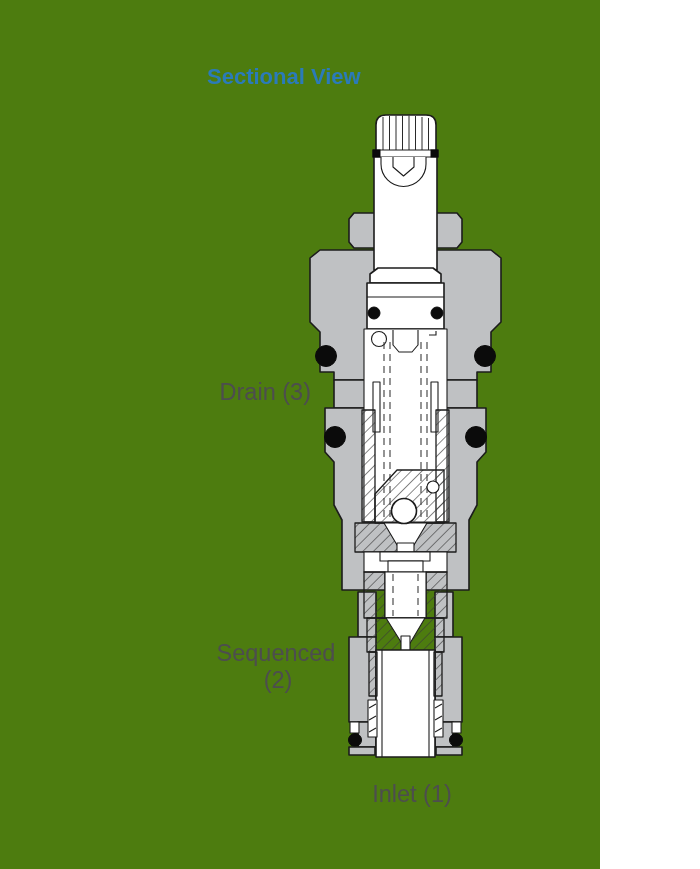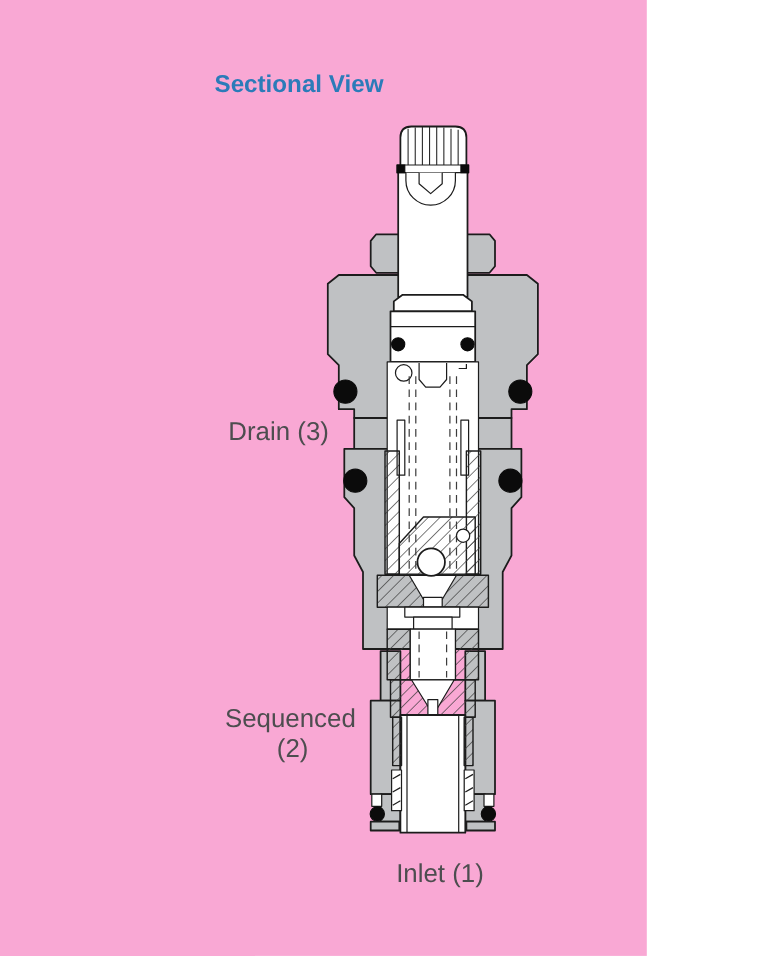--- a/index.html
+++ b/index.html
@@ -1,17 +1,17 @@
 <!DOCTYPE html>
 <html style="--accent: #2B7BB9; --label: #4D4D4F; --body_gray: #BFC1C3; --line: #1C1C1C; --hatch_line: #3A3A3A;"><head>
 <meta charset="utf-8">
 <style>
   html,body{margin:0;padding:0;background:#ffffff;}
-  #page{position:relative;width:588px;height:869px;background:#f9a8d4;overflow:hidden;
-        font-family:"Liberation Sans","DejaVu Sans",sans-serif;}
+  #page{position:relative;width:588px;height:869px;background:#4d7c0f;overflow:hidden;
+        font-family:"Liberation Sans","DejaVu Sans",sans-serif;padding-left:12px;}
   svg text{font-family:"Liberation Sans","DejaVu Sans",sans-serif;}
   .title-text{font-size:22px;font-weight:600;fill:var(--accent,#2B7BB9);}
   .port-label{font-size:23.5px;font-weight:400;fill:var(--label,#4D4D4F);}
   .gray{fill:var(--body_gray,#BFC1C3);stroke:var(--line,#1C1C1C);stroke-width:1.6;stroke-linejoin:round;}
   .white{fill:#ffffff;stroke:var(--line,#1C1C1C);stroke-width:1.6;stroke-linejoin:round;}
   .white-thin{fill:#ffffff;stroke:var(--line,#1C1C1C);stroke-width:1.1;stroke-linejoin:round;}
   .hatch{fill:url(#hatchPat);stroke:var(--line,#1C1C1C);stroke-width:1.3;stroke-linejoin:round;}
   .black{fill:#0b0b0b;stroke:#0b0b0b;}
   .dash{stroke:#3c3c3c;stroke-width:1.1;stroke-dasharray:7 5;fill:none;}
   .thin{stroke:var(--line,#1C1C1C);stroke-width:1.1;fill:none;}

